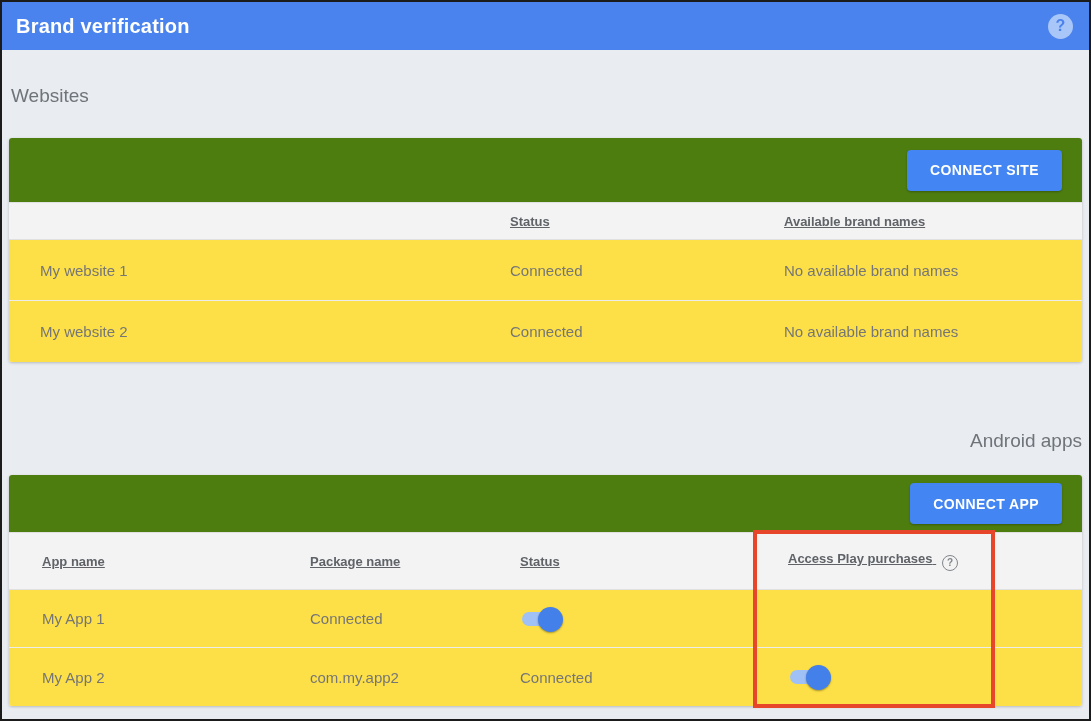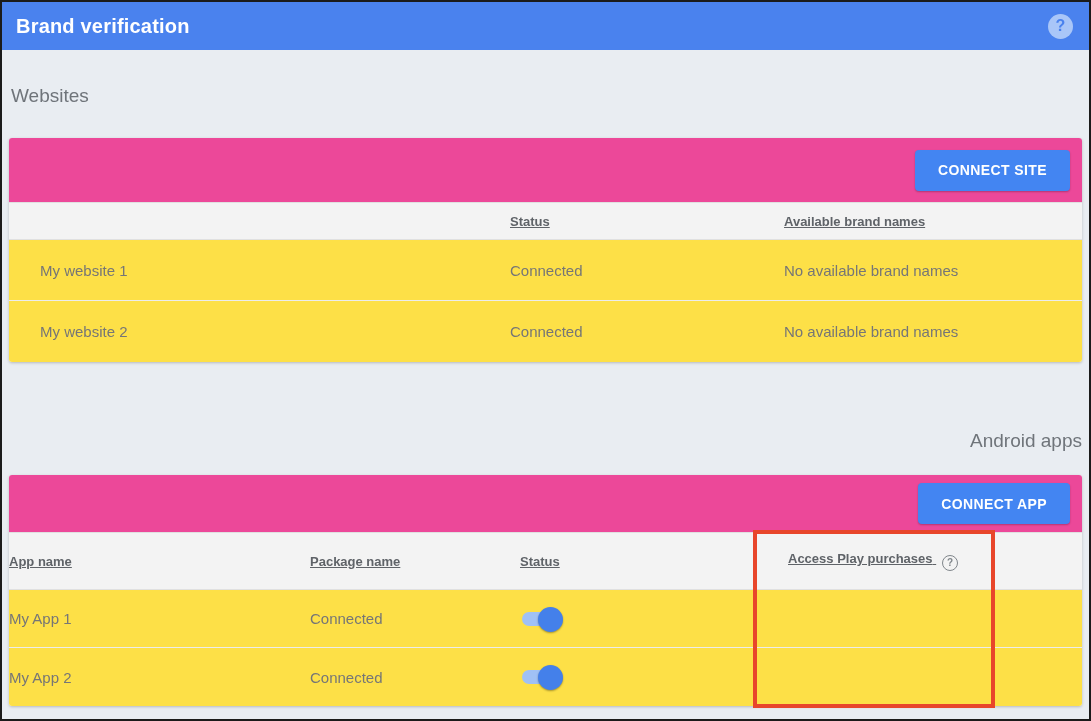--- a/index.html
+++ b/index.html
@@ -47,25 +47,25 @@
   .label-websites { margin-top:38px; }
   .label-apps { margin-top:71px;text-align:right; }
   .card {
     background:#ffffff;
     border-radius:3px;
     box-shadow:0 1px 3px rgba(0,0,0,.22);
   }
   .card-websites { margin-top:34px; }
   .card-apps { margin-top:26px; }
   .toolbar {
-    background:#ec4899;
+    background:#4d7c0f;
     border-bottom:1px solid #e0e0e0;
     border-radius:3px 3px 0 0;
     display:flex; justify-content:flex-end; align-items:center;
-    padding-right:12px;
+    padding-right:20px;
   }
   .toolbar-websites { height:65px; }
   .toolbar-apps { height:58px; }
   .btn-primary {
     background:#4385f2;
     color:#ffffff;
     border:none;
     border-radius:4px;
     height:41px;
     padding:0 23px;
@@ -93,21 +93,21 @@
     align-items:center;
     font-size:15px;
     color:#767676;
     border-bottom:1px solid #ececec;
     background:#fde047;
   }
   .trow:last-child { border-bottom:none; border-radius:0 0 3px 3px; }
   .trow-websites { height:61px; grid-template-columns:501px 274px 1fr; }
   .trow-apps { height:58px; grid-template-columns:301px 210px 268px 1fr; }
   .cell-first-ws { padding-left:31px; }
-  .cell-first-app { }
+  .cell-first-app { padding-left:33px; }
   .qmark-icon {
     display:inline-flex;
     width:16px; height:16px;
     border:1.5px solid #80868b;
     border-radius:50%;
     color:#80868b;
     font-size:10px; font-weight:bold;
     align-items:center; justify-content:center;
     vertical-align:-3px;
     margin-left:6px;
@@ -194,20 +194,21 @@
         <div class="cell-first-app">My App 1</div>
         <div>Connected</div>
         <div>
           <div class="toggle">
             <div class="thumb"></div>
           </div>
         </div>
       </div>
       <div class="trow trow-apps">
         <div class="cell-first-app">My App 2</div>
+        <div>com.my.app2</div>
         <div>Connected</div>
         <div>
           <div class="toggle">
             <div class="thumb"></div>
           </div>
         </div>
       </div>
     </div>
 
   </div>

